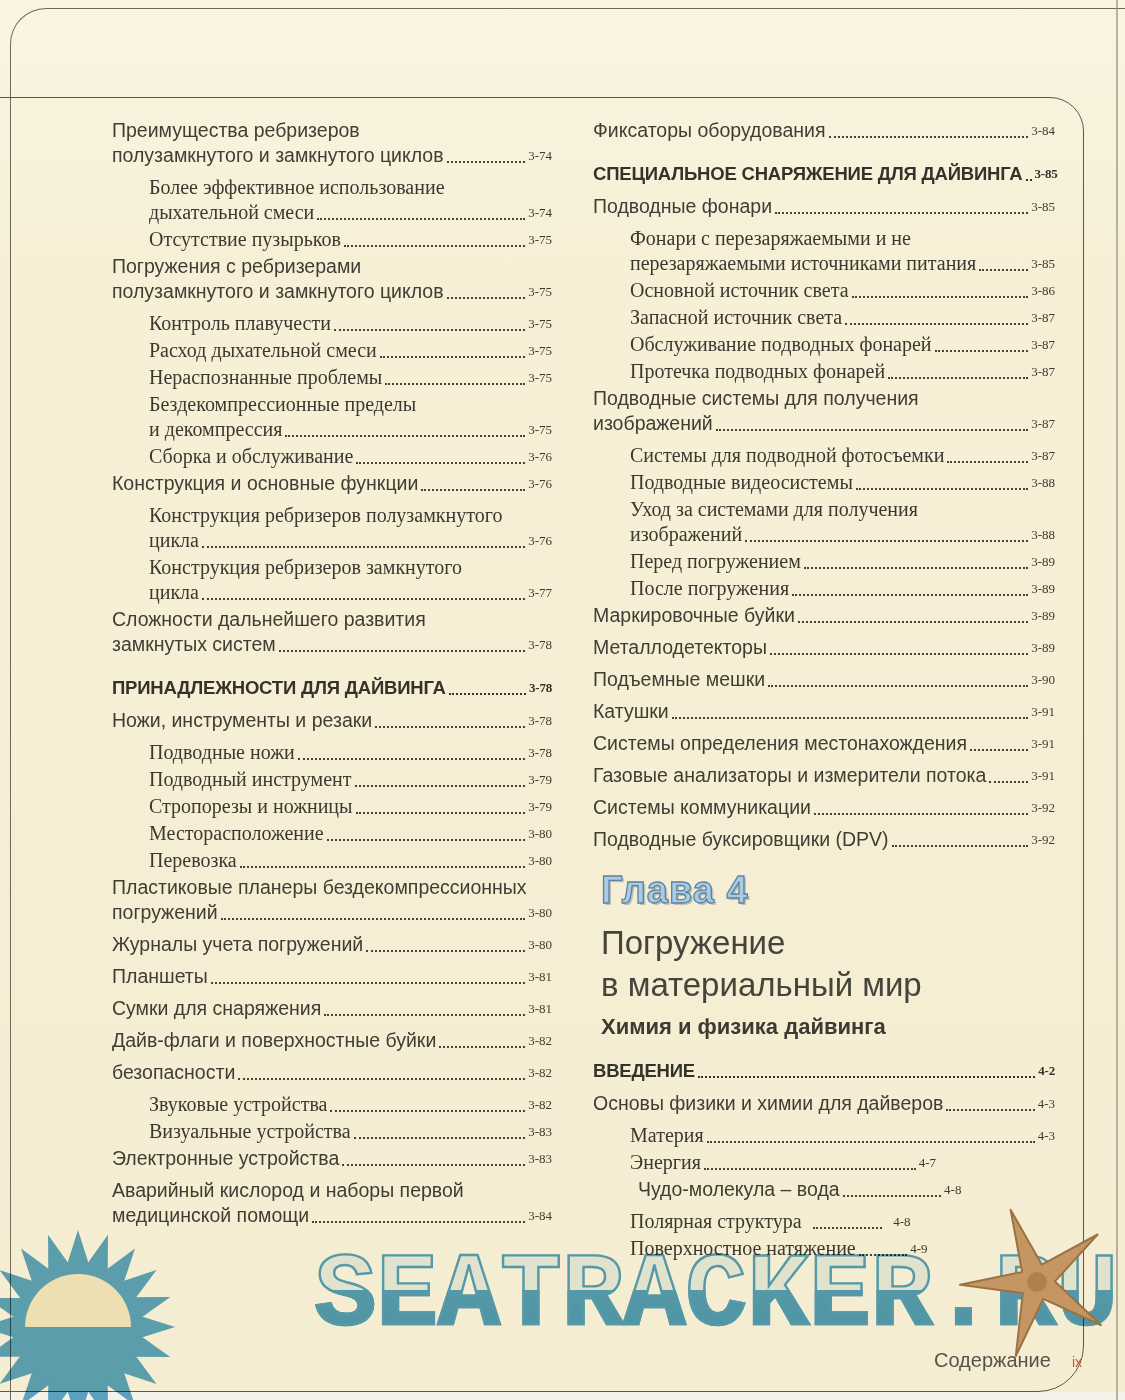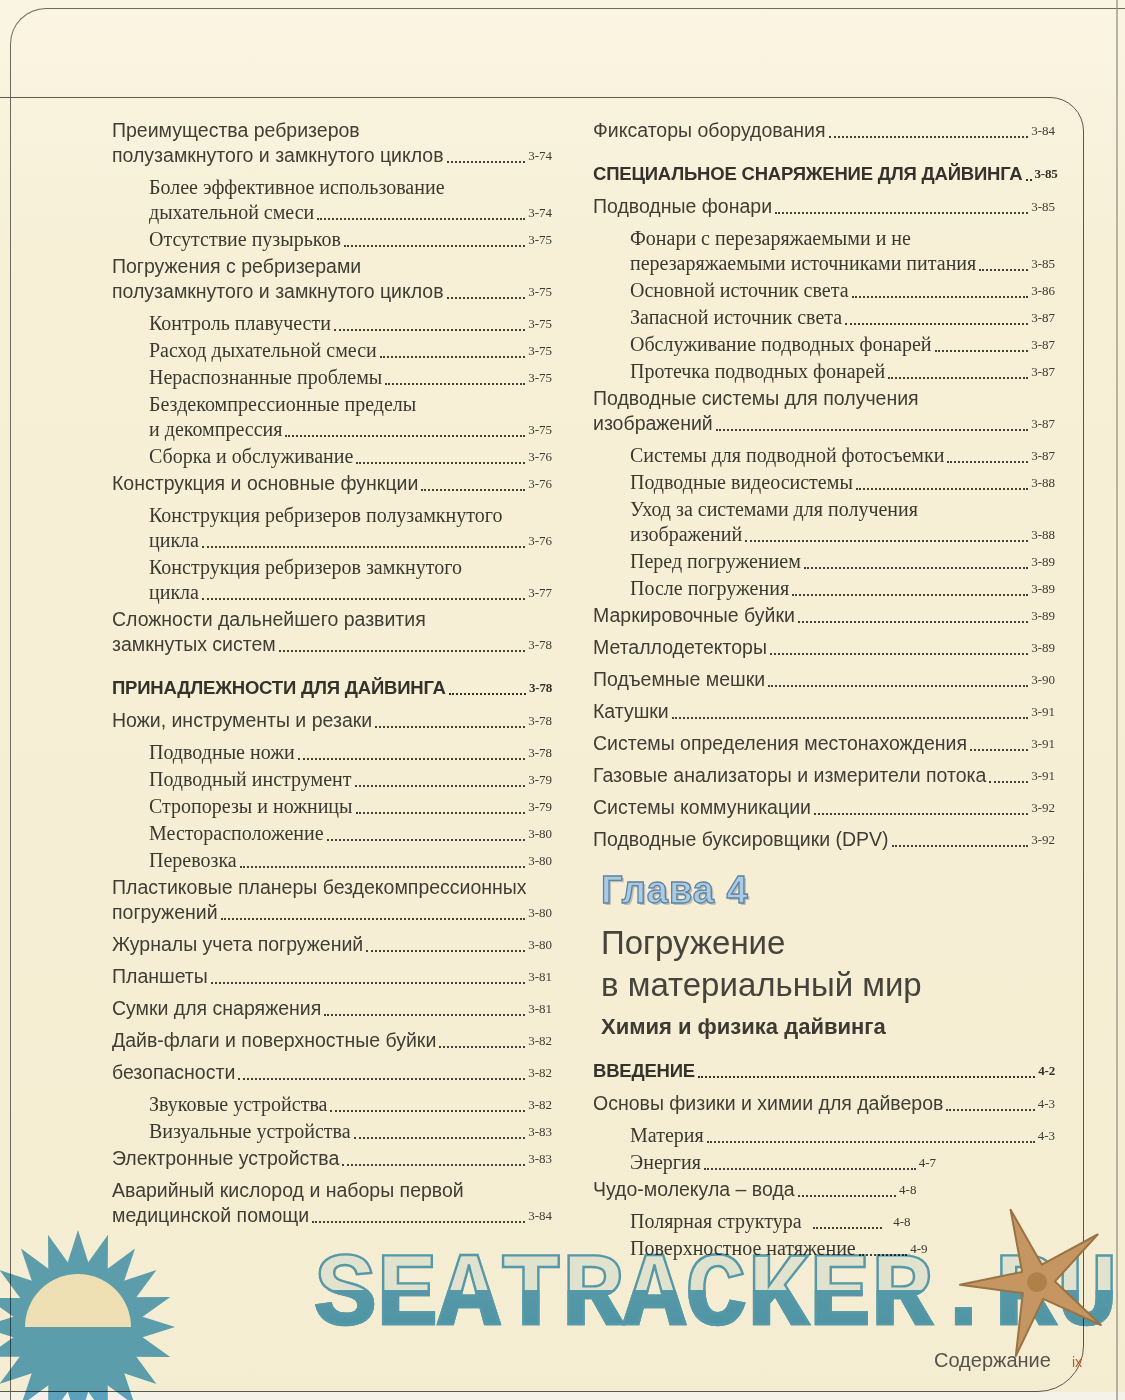--- a/index.html
+++ b/index.html
@@ -479,21 +479,21 @@
         </div>
       </div>
       <div class="entry lvl2">
         <div class="leader" style="width: 72%;">
           <span class="txt">Энергия</span>
           <span class="dots"></span>
           <span class="pg">4-7</span>
         </div>
       </div>
       <div class="entry lvl1">
-        <div class="leader" style="width: 70%;">
+        <div class="leader" style="width: 70%; margin-left: 45px;">
           <span class="txt">Чудо-молекула – вода</span>
           <span class="dots"></span>
           <span class="pg">4-8</span>
         </div>
       </div>
       <div class="entry lvl2">
         <div class="leader" style="width: 66%; gap: 8px;">
           <span class="txt">Полярная структура</span>
           <span class="dots"></span>
           <span class="pg">4-8</span>

